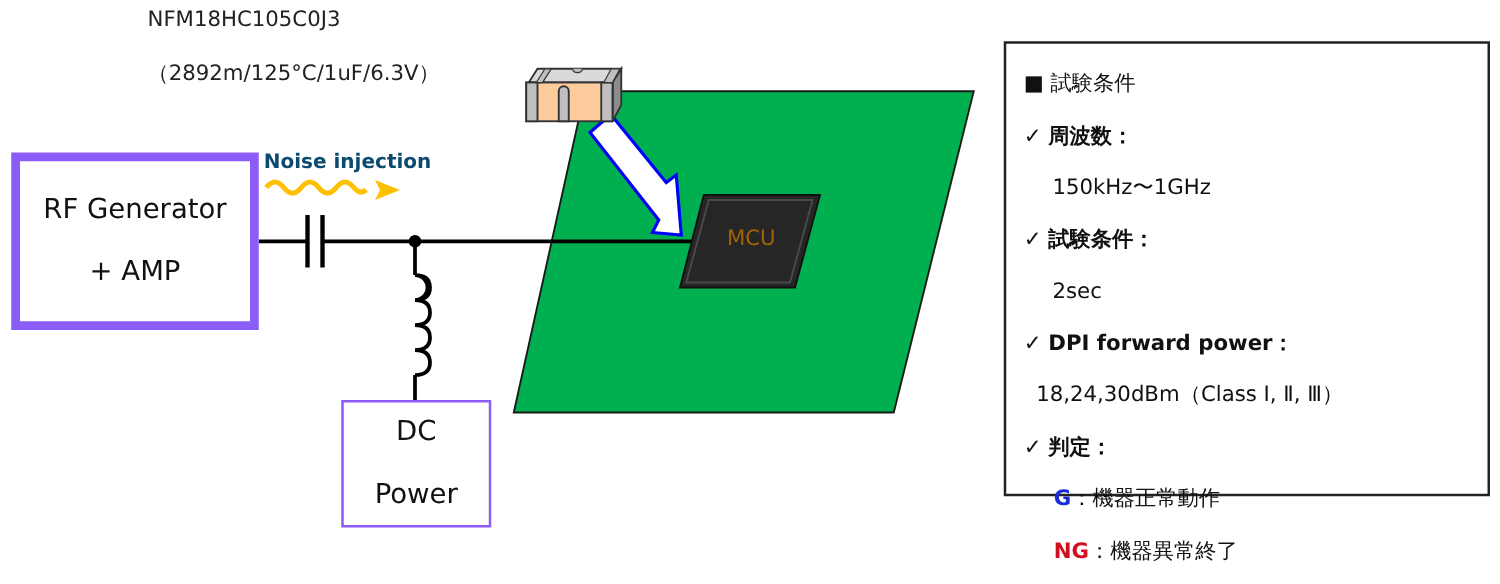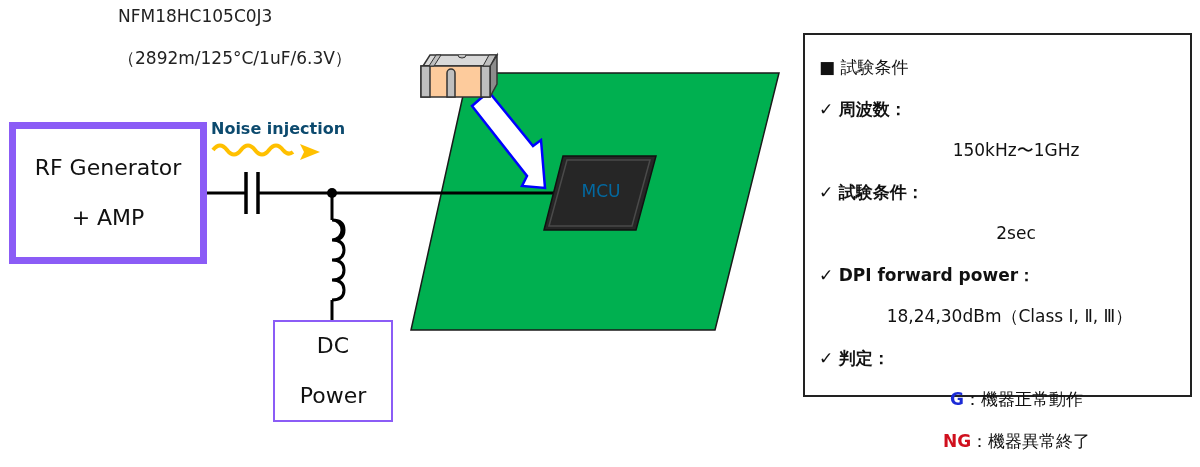--- a/index.html
+++ b/index.html
@@ -10,25 +10,25 @@
   .part-spec { left: 118px; top: 47px; font-size: 17px; color: #222; }
   .box { border: 7px solid #8b5cf6; box-sizing: border-box; background: #fff; display: flex;
          flex-direction: column; align-items: center; justify-content: center; }
   .rf-box { left: 9px; top: 122px; width: 198px; height: 142px; font-size: 22px; line-height: 50px; }
   .dc-box { left: 273px; top: 320px; width: 120px; height: 102px; border-width: 2px; font-size: 22px; line-height: 50px; }
   .noise-label { left: 211px; top: 119px; font-size: 16px; font-weight: bold; color: #0c4a6e; }
   svg.diagram { position: absolute; left: 0; top: 0; }
   .panel { left: 803px; top: 33px; width: 389px; height: 364px; border: 2px solid #222;
            box-sizing: border-box; padding: 12px 0 0 14px; }
   .panel-row { height: 41.5px; line-height: 41.5px; font-size: 17px; white-space: nowrap; }
-  .panel-row.sub { padding-left: 23px; text-align: center; }
+  .panel-row.sub { padding-left: 23px; }
   .bold { font-weight: bold; }
   .g { color: #1b2bd6; font-weight: bold; }
   .ng { color: #d0101e; font-weight: bold; }
-  .mcu-label { left: 571px; top: 181px; width: 60px; text-align: center; color: #0369a1; font-size: 17px; }
+  .mcu-label { left: 571px; top: 181px; width: 60px; text-align: center; color: #a16207; font-size: 17px; }
 </style>
 </head>
 <body>
 
 <svg class="diagram" width="1200" height="467" viewBox="0 0 1200 467">
 
   <polygon points="468,73 779,73 715,330 411,330" fill="#00b050" stroke="#1a1a1a" stroke-width="1.5"></polygon>
 
   <line x1="207" y1="193" x2="245" y2="193" stroke="#000" stroke-width="3"></line>
   <line x1="246" y1="172" x2="246" y2="214" stroke="#000" stroke-width="3.5"></line>

